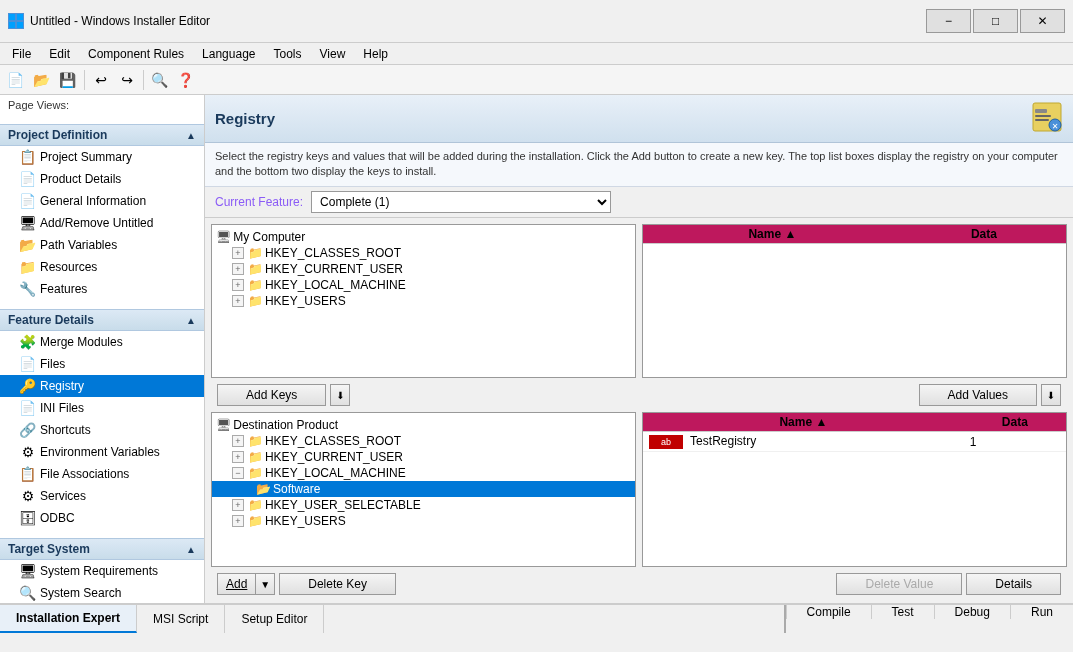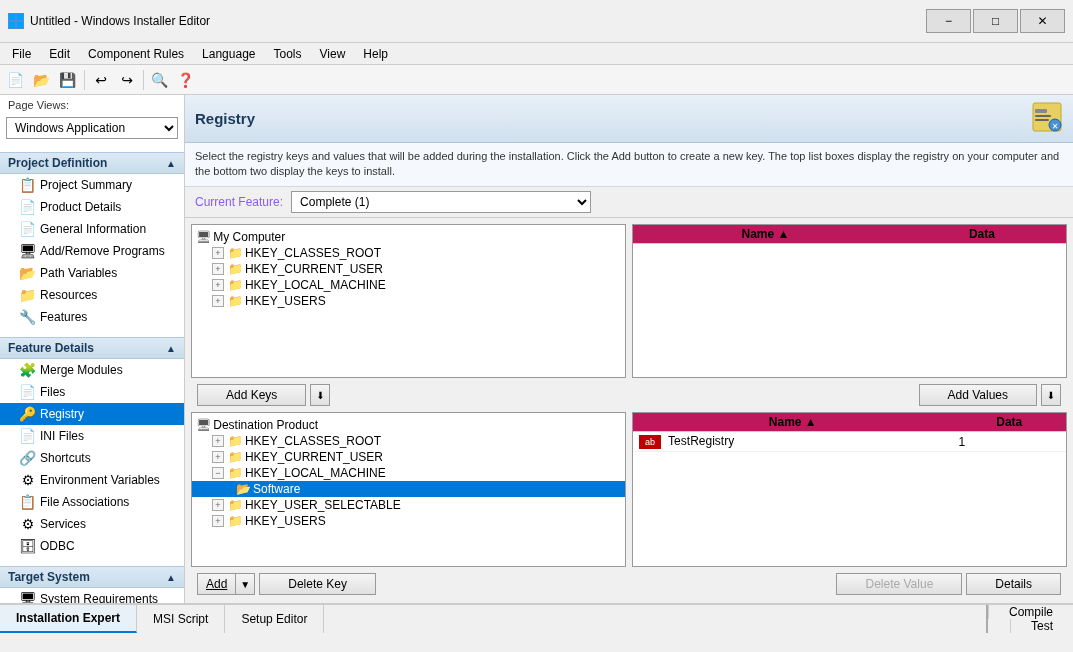--- a/index.html
+++ b/index.html
@@ -60,21 +60,21 @@
     
     .main-layout {
       display: flex;
       height: calc(652px - 30px - 22px - 30px - 30px);
       
       height: 508px;
     }
 
     
     .sidebar {
-      width: 185px;
+      width: 205px;
       background: #fff;
       border-right: 1px solid #ccc;
       overflow-y: auto;
       display: flex;
       flex-direction: column;
     }
     .page-views-label {
       padding: 4px 8px;
       font-size: 11px;
       color: #333;
@@ -209,21 +209,21 @@
     .tree-item.selected { background: #0078d7; color: white; }
     .tree-expand { width: 12px; height: 12px; display: inline-flex; align-items: center; justify-content: center; font-size: 9px; cursor: pointer; color: #666; border: 1px solid #aaa; background: #f5f5f5; margin-right: 2px; }
     .folder-icon { font-size: 12px; color: #f4c430; }
     .folder-icon-blue { font-size: 12px; color: #4a7cc7; }
     .computer-icon { font-size: 12px; color: #555; }
 
     
     .value-table { width: 100%; border-collapse: collapse; }
     .value-table th { background: #be185d; border-bottom: 1px solid #ccc; padding: 2px 6px; text-align: center; font-size: 12px; font-weight: bold; }
     .value-table td { padding: 2px 6px; font-size: 12px; border-bottom: 1px solid #f0f0f0; }
-    .registry-value-icon { width: 22px; height: 14px; background: #c00000; display: inline-block; margin-right: 4px; vertical-align: middle; font-size: 9px; color: white; text-align: center; line-height: 14px; }
+    .registry-value-icon { width: 34px; height: 14px; background: #c00000; display: inline-block; margin-right: 4px; vertical-align: middle; font-size: 9px; color: white; text-align: center; line-height: 14px; }
 
     
     .btn-bar {
       display: flex;
       align-items: center;
       padding: 2px 6px;
       gap: 4px;
       background: #f0f0f0;
     }
     .action-btn {
@@ -259,21 +259,21 @@
     .bottom-tab {
       padding: 0 16px;
       display: flex;
       align-items: center;
       cursor: pointer;
       font-size: 12px;
       border-right: 1px solid #ccc;
     }
     .bottom-tab.active { background: #e8f0f8; font-weight: bold; border-bottom: 2px solid #0078d7; }
     .bottom-tab-sep { flex: 1; border-right: 2px solid #aaa; }
-    .bottom-actions { display: flex; align-items: flex-end; margin-left: auto; flex-direction: column; }
+    .bottom-actions { display: flex; align-items: flex-start; margin-left: auto; }
     .bottom-action-btn {
       padding: 0 20px;
       border: none;
       border-left: 1px solid #ccc;
       background: #f0f0f0;
       cursor: pointer;
       font-size: 12px;
     }
 
     
@@ -322,43 +322,40 @@
   <button class="toolbar-btn">↪</button>
   <div class="toolbar-sep"></div>
   <button class="toolbar-btn">🔍</button>
   <button class="toolbar-btn">❓</button>
 </div>
 
 <div class="main-layout">
 
   <div class="sidebar">
     <div class="page-views-label">Page Views:</div>
-    <select class="page-views-dropdown">
-      <option>Windows Application</option>
-    </select>
 
     <div class="section-header">
       <span>Project Definition</span>
       <span class="chevron">▲</span>
     </div>
     <div class="nav-item">
       <span class="nav-icon">📋</span>
       <span>Project Summary</span>
     </div>
     <div class="nav-item">
       <span class="nav-icon">📄</span>
       <span>Product Details</span>
     </div>
     <div class="nav-item">
       <span class="nav-icon">📄</span>
       <span>General Information</span>
     </div>
     <div class="nav-item">
       <span class="nav-icon">🖥</span>
-      <span>Add/Remove Programs</span>
+      <span>Add/Remove Untitled</span>
     </div>
     <div class="nav-item">
       <span class="nav-icon">📂</span>
       <span>Path Variables</span>
     </div>
     <div class="nav-item">
       <span class="nav-icon">📁</span>
       <span>Resources</span>
     </div>
     <div class="nav-item">

